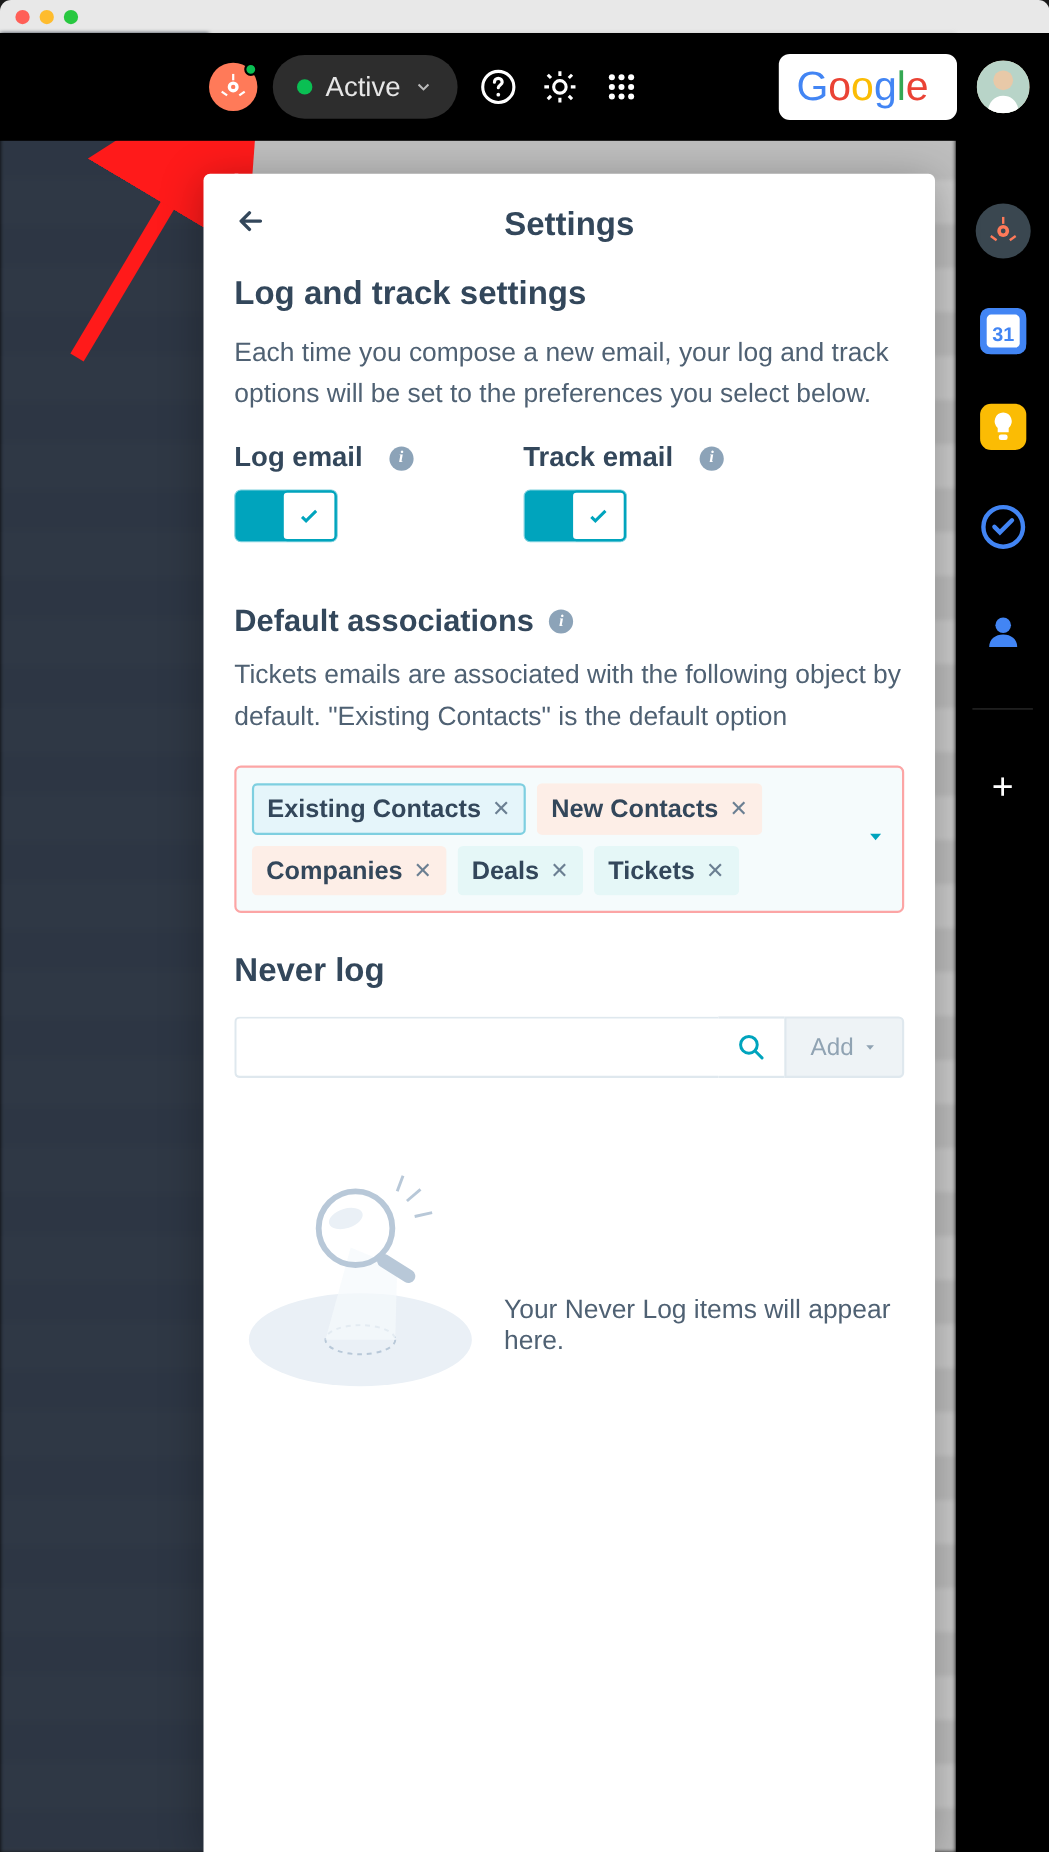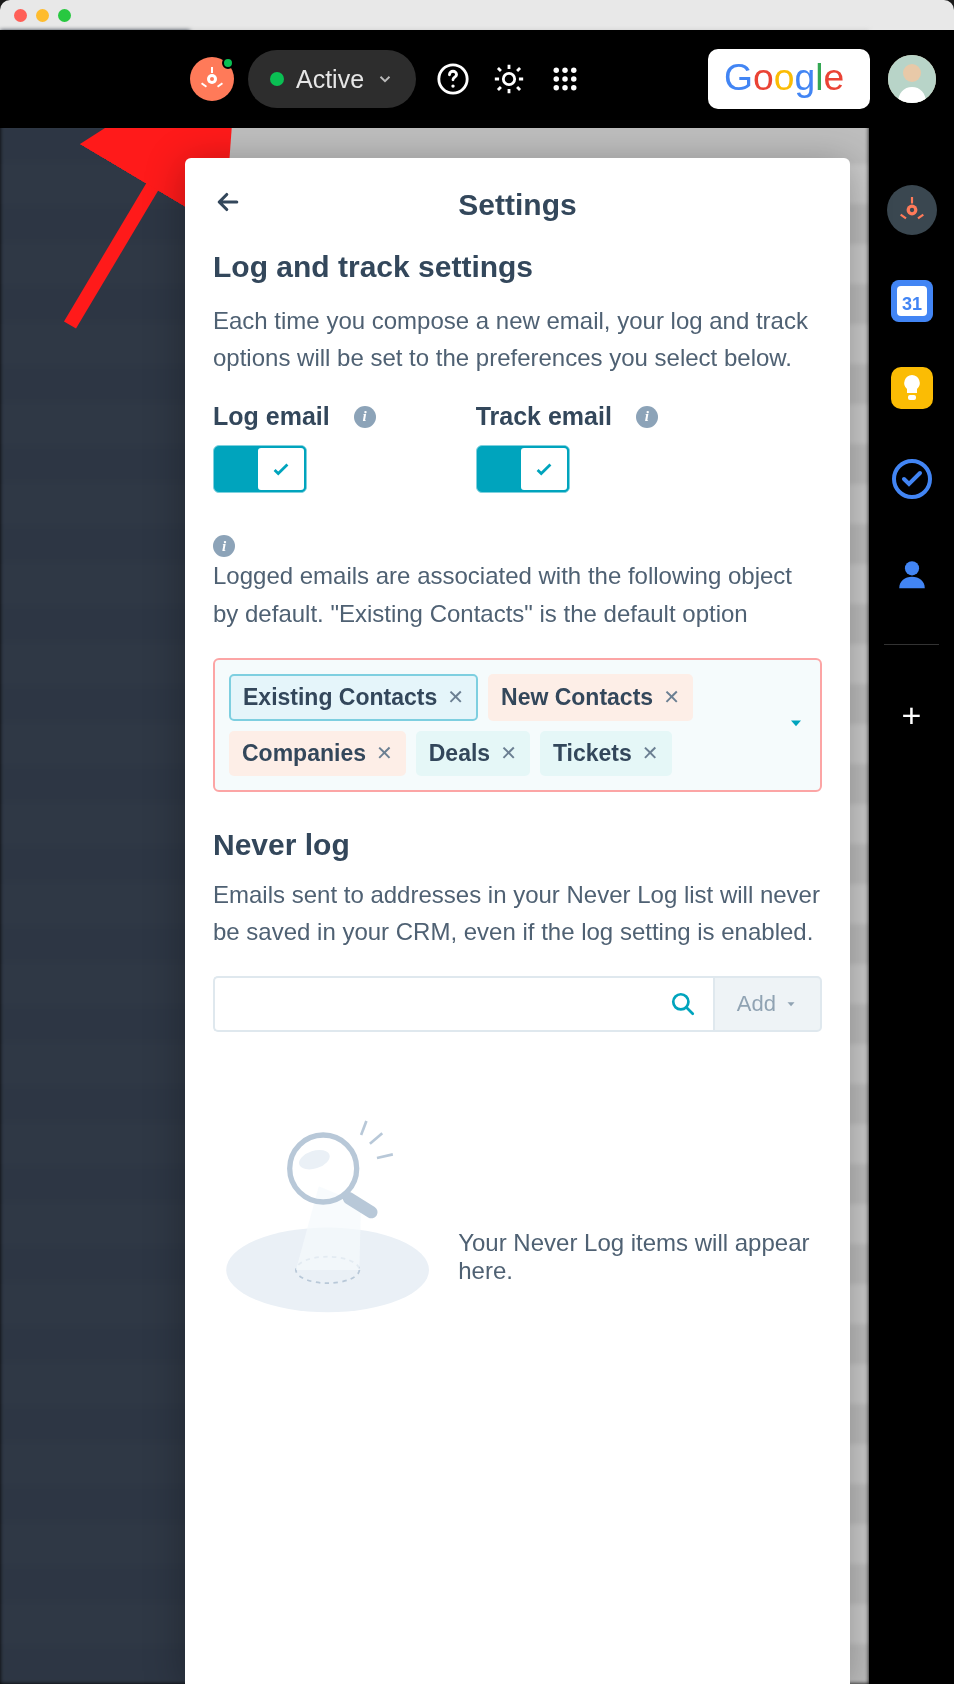--- a/index.html
+++ b/index.html
@@ -331,23 +331,24 @@
           <div class="knob">
               <svg class="check" viewBox="0 0 24 24">
                 <path d="M5 13l4 4 10-10"></path>
               </svg>
             </div>
         </div>
       </div>
     </div>
 
     <div class="label-with-info">
+      <h3 class="section" style="margin-top:36px;">Default associations</h3>
       <span class="info-icon" style="margin-top:22px;">i</span>
     </div>
-    <p class="desc">Logged emails are associated with the following object by default. "Existing Contacts" is the default option</p>
+    <p class="desc">Tickets emails are associated with the following object by default. "Existing Contacts" is the default option</p>
 
     <div class="tagbox">
       <span class="tag tag-blue">
         <span>Existing Contacts</span>
         <span class="x">✕</span>
       </span>
       <span class="tag tag-orange">
         <span>New Contacts</span>
         <span class="x">✕</span>
       </span>
@@ -364,21 +365,20 @@
         <span class="x">✕</span>
       </span>
       <span class="drop-caret">
         <svg width="20" height="20" viewBox="0 0 24 24">
             <path d="M6 9l6 7 6-7z" fill="#00a4bd"></path>
           </svg>
       </span>
     </div>
 
     <h3 class="section" style="font-size:30px;">Never log</h3>
-    <p class="desc">Emails sent to addresses in your Never Log list will never be saved in your CRM, even if the log setting is enabled.</p>
 
     <div class="searchbar">
       <input type="text" style="">
       <div class="search-icon-btn">
         <svg width="26" height="26" viewBox="0 0 24 24">
             <circle cx="10" cy="10" r="7" fill="none" stroke="#00a4bd" stroke-width="2.5"></circle>
             <line x1="15" y1="15" x2="21" y2="21" stroke="#00a4bd" stroke-width="2.5" stroke-linecap="round"></line>
           </svg>
       </div>
       <div class="add-btn">

